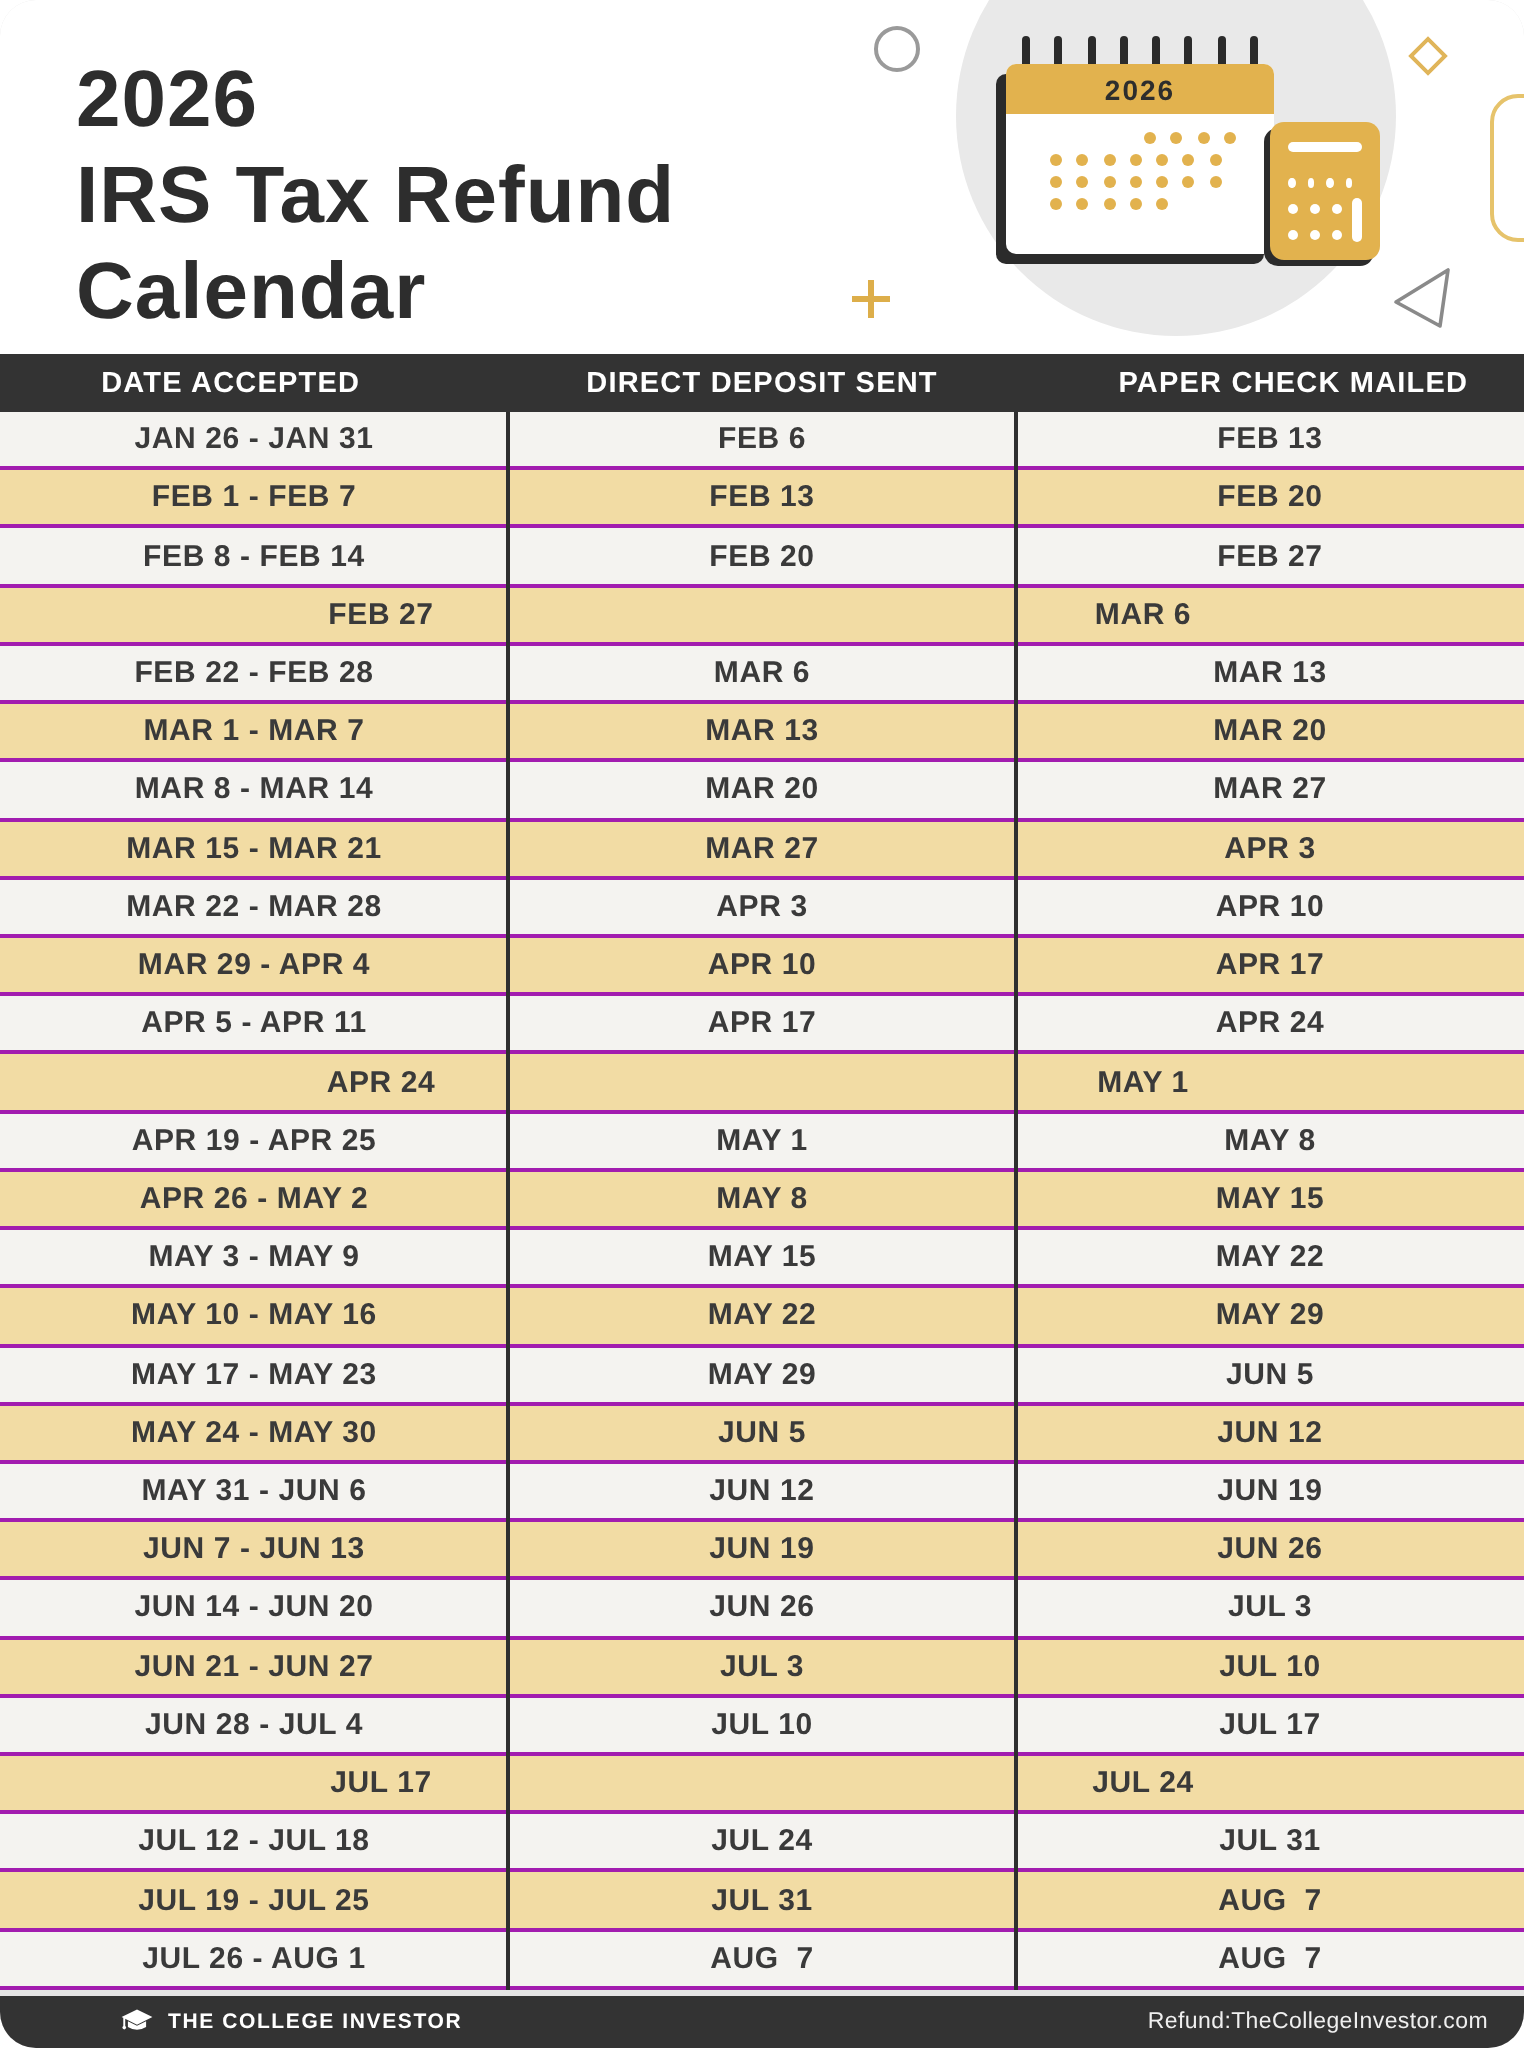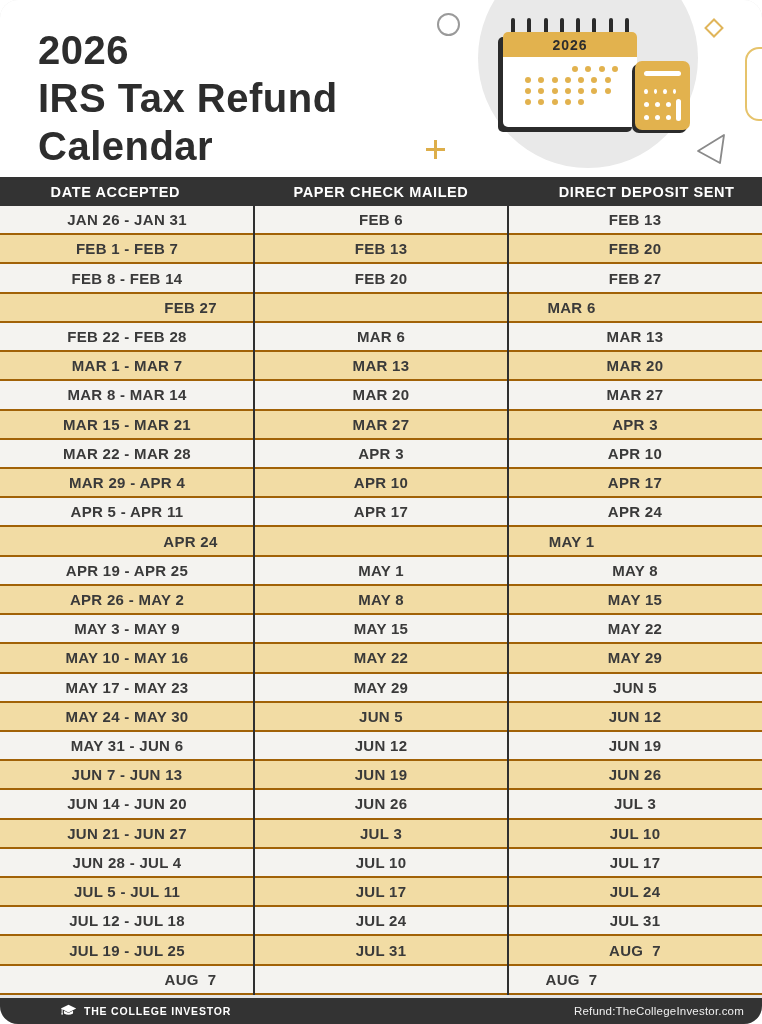--- a/index.html
+++ b/index.html
@@ -87,21 +87,21 @@
   
   .thead {
     width:762px; height:29px; background:#333333;
     display:flex; align-items:center;gap:35px;
   }
   .th {
     flex:1; text-align:center; color:#ffffff;
     font-size:14.5px; font-weight:700; letter-spacing:0.6px;
   }
   .tbody { position:relative; width:762px; height:789px; }
-  .trow { display:flex; height:29.222px; border-bottom:2px solid #a16207;text-align:right; }
+  .trow { display:flex; height:29.222px; border-bottom:2px solid #a21caf;text-align:right; }
   .trow:nth-child(odd)  { background:#f4f3f0; }
   .trow:nth-child(even) { background:#f2dca4; }
   .tcell {
     flex:1; display:flex; align-items:center; justify-content:center;
     font-size:15px; font-weight:700; color:#3a3a3a;
     letter-spacing:0.3px; white-space:pre;
   }
   .vline {
     position:absolute; top:0; bottom:0; width:2px; background:#2f2f2f;
   }
@@ -210,22 +210,22 @@
     <div class="deco-plus"></div>
     <div class="deco-diamond"></div>
     <div class="deco-roundrect"></div>
     <svg class="deco-triangle" width="32" height="36" viewBox="0 0 32 36">
       <polygon points="29,4 25,32 3,20" fill="none" stroke="#8a8a8a" stroke-width="1.8" stroke-linejoin="round"></polygon>
     </svg>
   </div>
 
   <div class="thead">
     <div class="th">DATE ACCEPTED</div>
+    <div class="th">DIRECT DEPOSIT SENT</div>
     <div class="th">PAPER CHECK MAILED</div>
-    <div class="th">DIRECT DEPOSIT SENT</div>
   </div>
 
   <div class="tbody" id="table-body">
     <div class="vline v1"></div>
     <div class="vline v2"></div>
   <div class="trow">
         <div class="tcell">JAN 26 - JAN 31</div>
         <div class="tcell">FEB 6</div>
         <div class="tcell">FEB 13</div>
       </div>
@@ -331,35 +331,35 @@
         <div class="tcell">JUN 21 - JUN 27</div>
         <div class="tcell">JUL 3</div>
         <div class="tcell">JUL 10</div>
       </div>
       <div class="trow">
         <div class="tcell">JUN 28 - JUL 4</div>
         <div class="tcell">JUL 10</div>
         <div class="tcell">JUL 17</div>
       </div>
       <div class="trow">
-        <div class="tcell">JUL 5 - JUL 11</div>
         <div class="tcell">JUL 17</div>
         <div class="tcell">JUL 24</div>
       </div>
       <div class="trow">
         <div class="tcell">JUL 12 - JUL 18</div>
         <div class="tcell">JUL 24</div>
         <div class="tcell">JUL 31</div>
       </div>
       <div class="trow">
         <div class="tcell">JUL 19 - JUL 25</div>
         <div class="tcell">JUL 31</div>
         <div class="tcell">AUG  7</div>
       </div>
       <div class="trow">
+        <div class="tcell">JUL 26 - AUG 1</div>
         <div class="tcell">AUG  7</div>
         <div class="tcell">AUG  7</div>
       </div>
     </div>
 
   <div class="footer">
     <div class="brand">
       <svg width="17" height="14" viewBox="0 0 24 20">
         <polygon points="12,1 23,6.5 12,12 1,6.5" fill="#ffffff"></polygon>
         <path d="M5.5 9.5 L5.5 13.5 Q12 17.5 18.5 13.5 L18.5 9.5 L12 12.7 Z" fill="#ffffff"></path>

